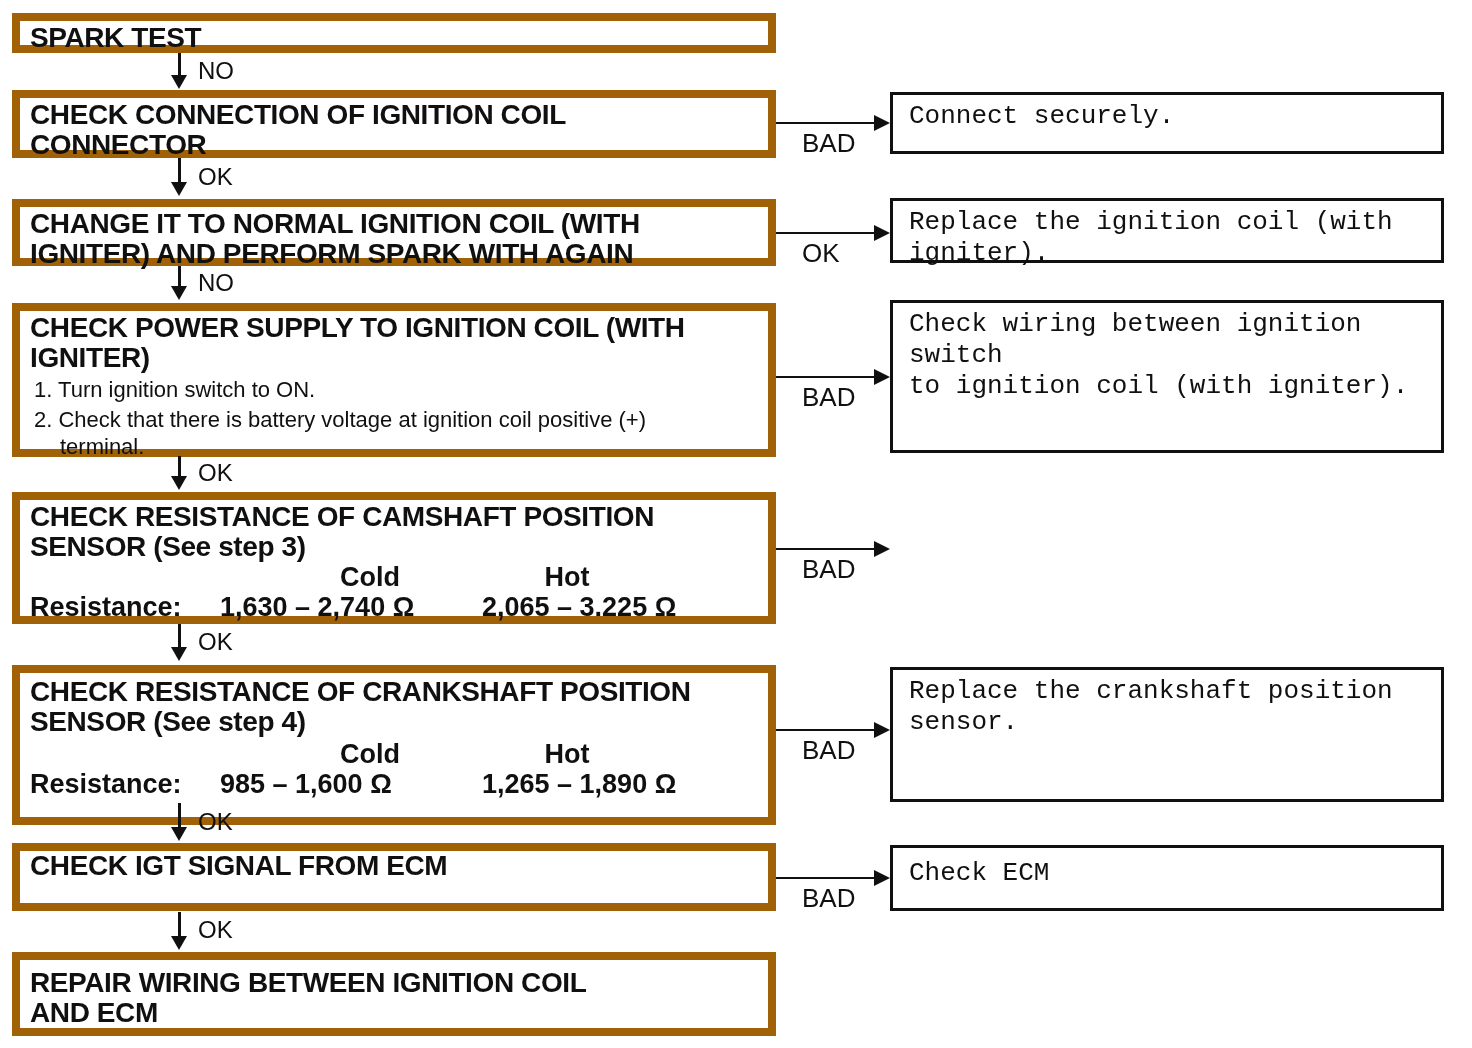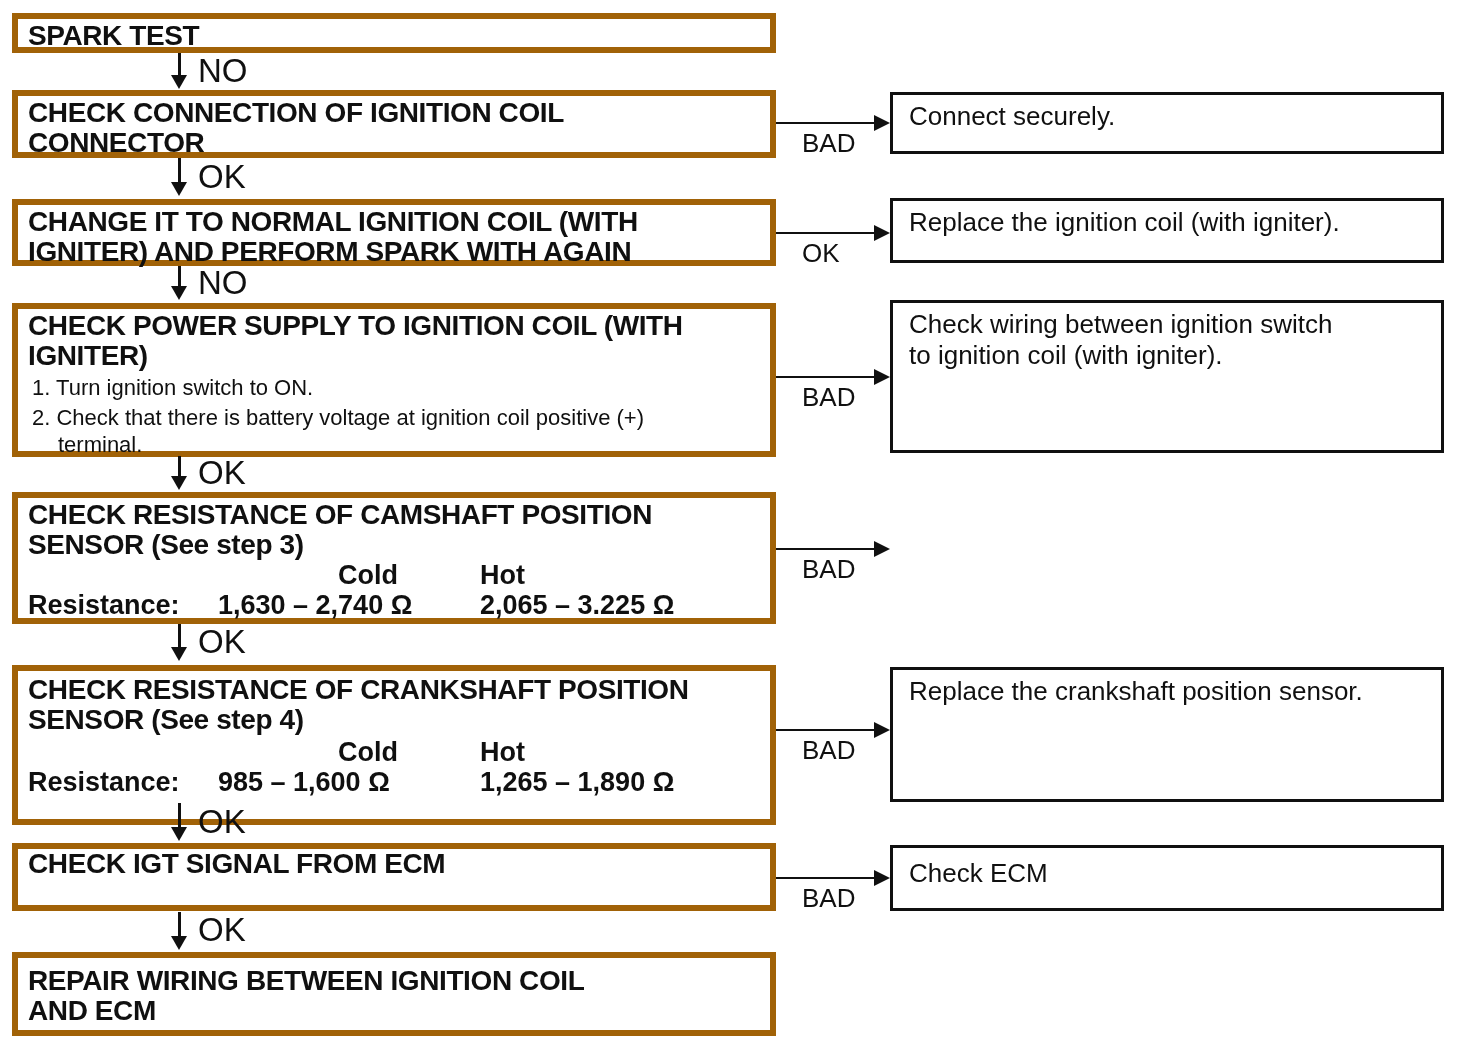--- a/index.html
+++ b/index.html
@@ -2,49 +2,49 @@
 <html><head>
 <meta charset="utf-8">
 <style>
   html,body{margin:0;padding:0;background:#ffffff;}
   .page{
     position:relative;width:1472px;height:1048px;background:#ffffff;
     font-family:"Liberation Sans", sans-serif;color:#101010;overflow:hidden;
   }
   
   .lbox{
-    position:absolute;left:12px;width:764px;border:6px solid #a16207;
+    position:absolute;left:12px;width:764px;border:8px solid #a16207;
     background:#ffffff;box-sizing:border-box;
   }
   
   .rbox{
     position:absolute;left:890px;width:554px;border:3px solid #101010;
     background:#ffffff;box-sizing:border-box;
   }
   .hd{
     font-weight:bold;font-size:28px;line-height:30px;letter-spacing:-0.4px;
     padding:2px 8px 0 10px;white-space:nowrap;
   }
   .step{font-size:22px;line-height:27px;padding-left:14px;white-space:nowrap;}
   .step-cont{font-size:22px;line-height:27px;padding-left:40px;white-space:nowrap;}
   .res-row{position:relative;height:30px;font-weight:bold;font-size:27px;line-height:30px;}
   .col-cold{position:absolute;left:210px;width:170px;text-align:right;}
-  .col-hot{position:absolute;left:462px;width:170px;text-align:left;}
+  .col-hot{position:absolute;left:462px;width:170px;text-align:center;}
   .res-label{position:absolute;left:10px;white-space:nowrap;}
   .val-cold{position:absolute;left:200px;white-space:nowrap;}
   .val-hot{position:absolute;left:462px;white-space:nowrap;}
-  .rtext{font-size:26px;line-height:31px;padding:6px 24px 0 16px;}
+  .rtext{font-size:26px;line-height:31px;padding:6px 24px 0 16px;font-family:Liberation Mono, monospace;}
   
   .vline{position:absolute;left:178px;width:3px;background:#101010;}
   .varrow{
     position:absolute;left:171px;width:0;height:0;
     border-left:8px solid transparent;border-right:8px solid transparent;
     border-top:14px solid #101010;
   }
-  .vlabel{position:absolute;left:198px;font-size:33px;line-height:30px;}
+  .vlabel{position:absolute;left:198px;font-size:24px;line-height:30px;}
   .hline{position:absolute;left:776px;width:98px;height:2px;background:#101010;}
   .harrow{
     position:absolute;left:874px;width:0;height:0;
     border-top:8px solid transparent;border-bottom:8px solid transparent;
     border-left:16px solid #101010;
   }
   .hlabel{position:absolute;left:802px;font-size:26px;line-height:30px;}
 </style>
 </head>
 <body>

